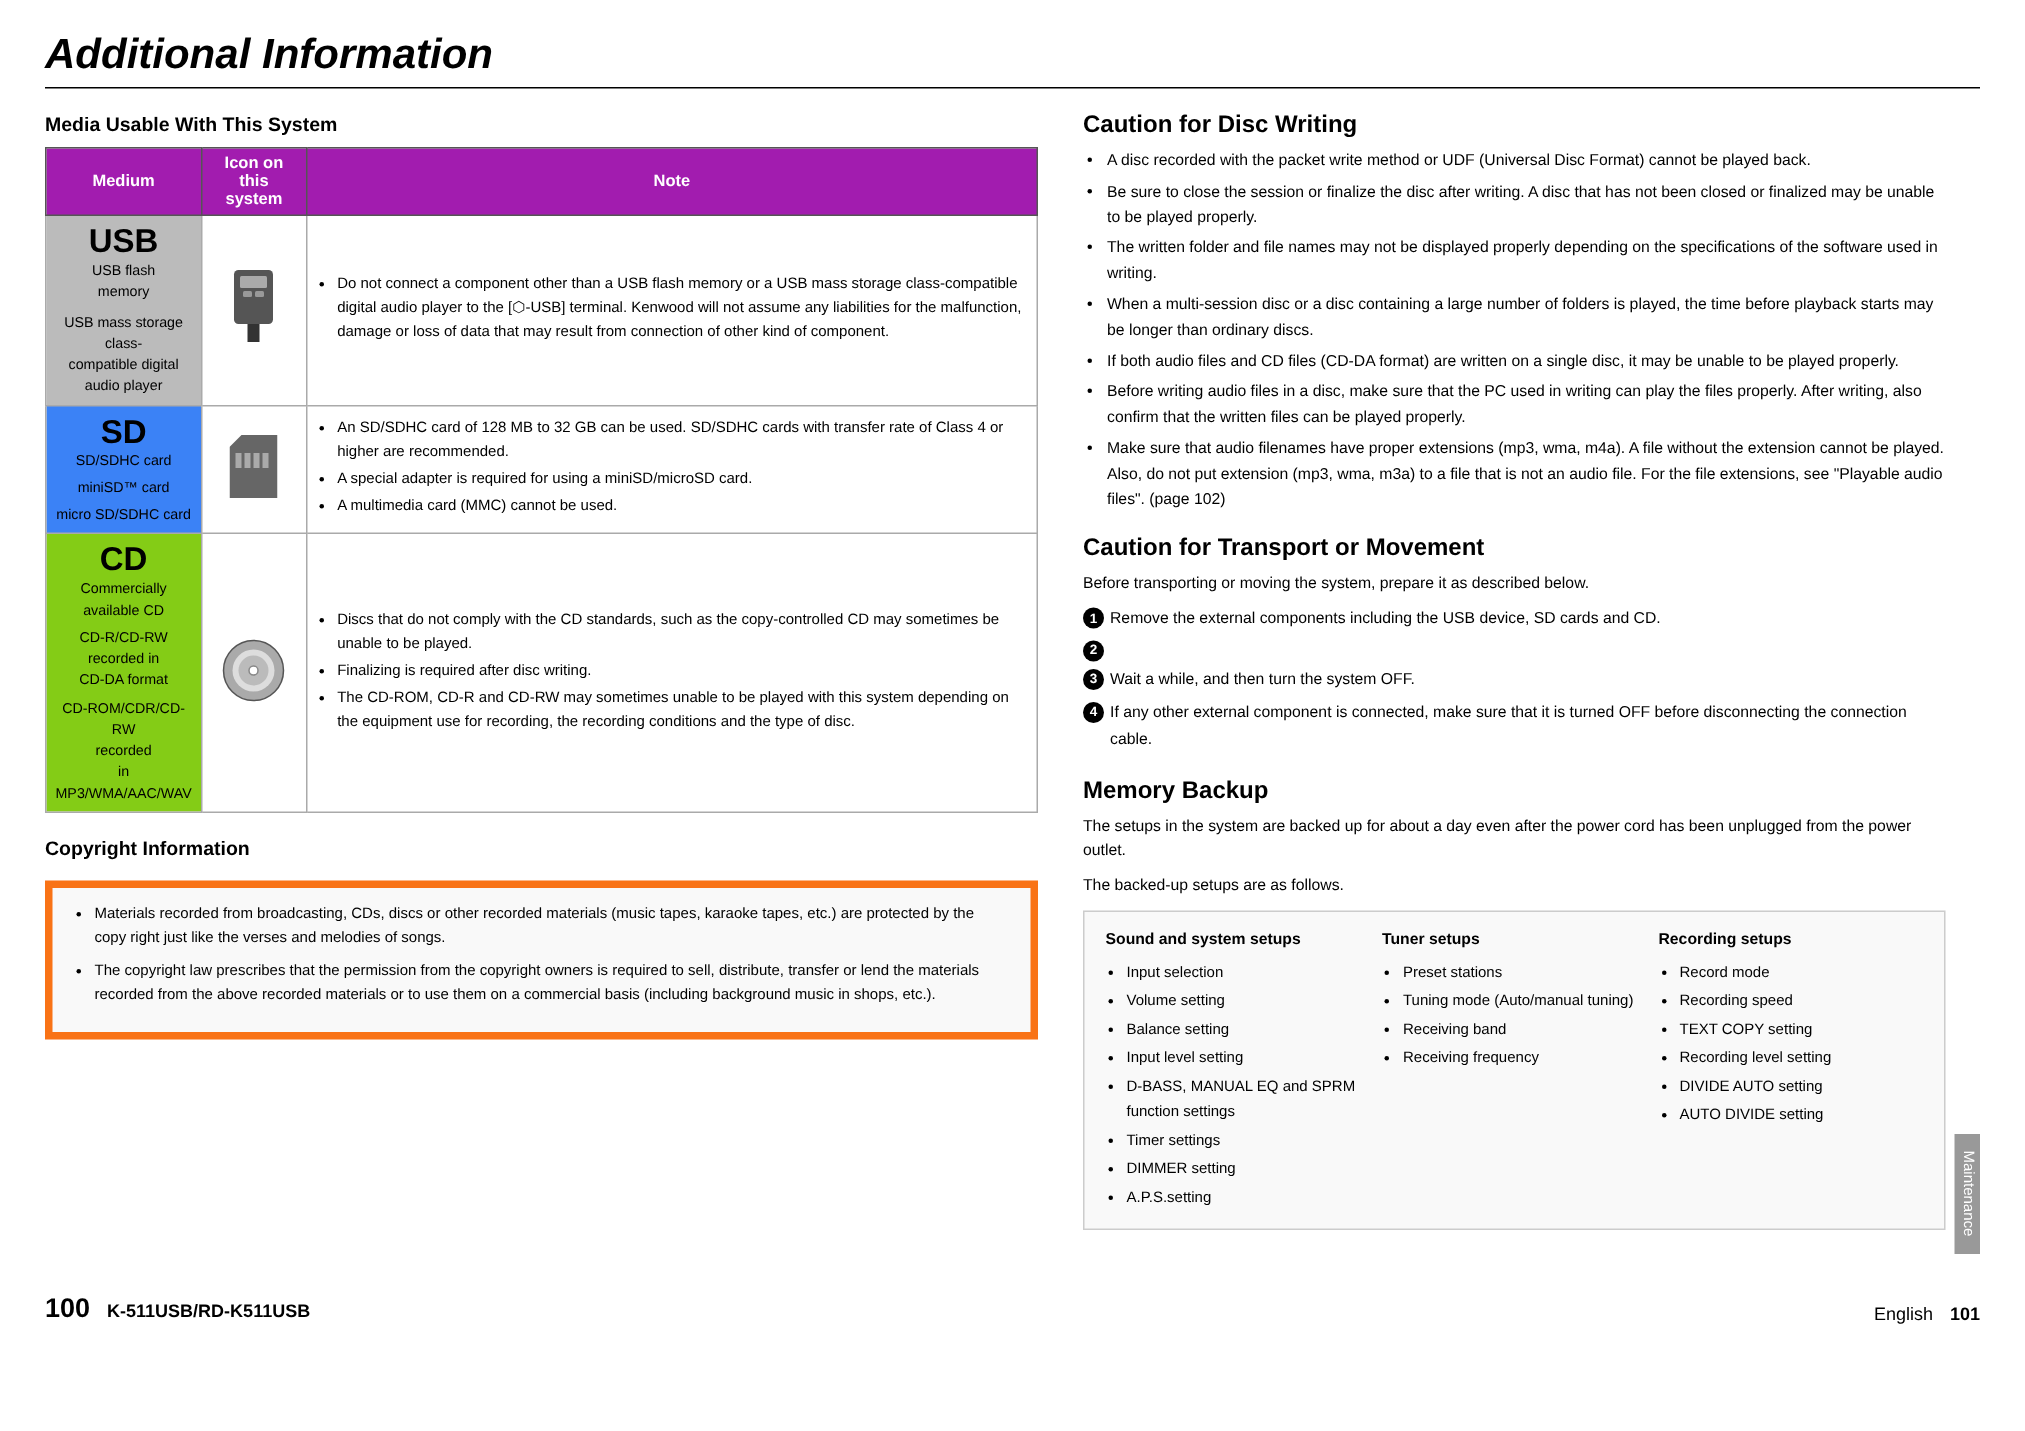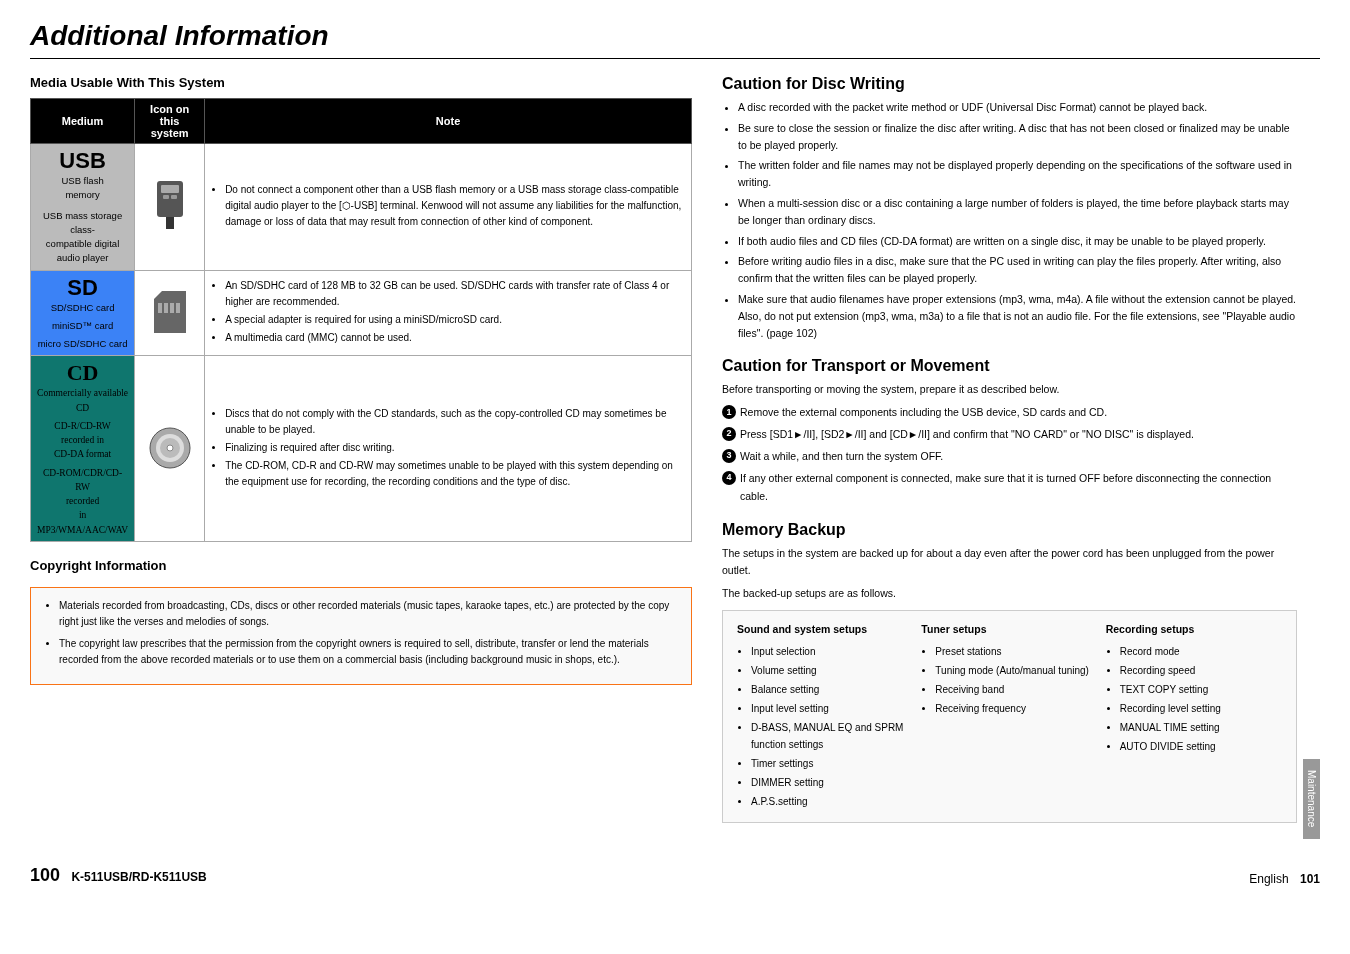--- a/index.html
+++ b/index.html
@@ -36,21 +36,21 @@
       font-weight: bold;
       margin-bottom: 8px;
     }
     
     .media-table {
       width: 100%;
       border-collapse: collapse;
       font-size: 10.5px;
     }
     .media-table th {
-      background: #000000;
+      background: #a21caf;
       color: #fff;
       border: 1px solid #555;
       padding: 4px 6px;
       text-align: center;
       font-size: 11px;
       margin-top: 10px;
     }
     .media-table td {
       border: 1px solid #aaa;
       padding: 4px 6px;
@@ -79,21 +79,21 @@
     .media-note ul {
       list-style: disc;
       padding-left: 14px;
     }
     .media-note li {
       margin-bottom: 2px;
     }
 
     
     .copyright-box {
-      border: 1px solid #f97316;
+      border: 5px solid #f97316;
       padding: 10px 14px;
       margin-top: 14px;
       font-size: 10px;
       line-height: 1.6;
       background: #f9f9f9;
     }
     .copyright-box ul {
       list-style: disc;
       padding-left: 14px;
     }
@@ -306,21 +306,21 @@
           <td class="media-note">
             <ul>
               <li>An SD/SDHC card of 128 MB to 32 GB can be used. SD/SDHC cards with transfer rate of Class 4 or higher are recommended.</li>
               <li>A special adapter is required for using a miniSD/microSD card.</li>
               <li>A multimedia card (MMC) cannot be used.</li>
             </ul>
           </td>
         </tr>
 
         <tr>
-          <td class="media-label" style="vertical-align:middle; font-size:22px; font-weight:bold; text-align:center; background:#0f766e;font-family:Liberation Serif, serif;">
+          <td class="media-label" style="vertical-align:middle; font-size:22px; font-weight:bold; text-align:center; background:#84cc16;">
             <div>CD</div>
             <div class="media-items" style="font-size:9.5px; font-weight:normal; text-align:center;">
               <div>Commercially available CD</div>
               <div style="margin-top:4px;">CD-R/CD-RW</div>
               <div>recorded in</div>
               <div>CD-DA format</div>
               <div style="margin-top:4px;">CD-ROM/CDR/CD-RW</div>
               <div>recorded</div>
               <div>in MP3/WMA/AAC/WAV</div>
             </div>
@@ -374,21 +374,20 @@
       <div class="caution-section">
         <div class="caution-title">Caution for Transport or Movement</div>
         <div class="intro-text">Before transporting or moving the system, prepare it as described below.</div>
         <div class="transport-steps">
           <div class="transport-step">
             <span class="circle-num">1</span>
             <span>Remove the external components including the USB device, SD cards and CD.</span>
           </div>
           <div class="transport-step">
             <span class="circle-num">2</span>
-            <span>Press [SD1►/II], [SD2►/II] and [CD►/II] and confirm that "NO CARD" or "NO DISC" is displayed.</span>
           </div>
           <div class="transport-step">
             <span class="circle-num">3</span>
             <span>Wait a while, and then turn the system OFF.</span>
           </div>
           <div class="transport-step">
             <span class="circle-num">4</span>
             <span>If any other external component is connected, make sure that it is turned OFF before disconnecting the connection cable.</span>
           </div>
         </div>
@@ -422,21 +421,21 @@
                 <li>Receiving frequency</li>
               </ul>
             </div>
             <div class="backup-col">
               <div class="backup-col-title">Recording setups</div>
               <ul>
                 <li>Record mode</li>
                 <li>Recording speed</li>
                 <li>TEXT COPY setting</li>
                 <li>Recording level setting</li>
-                <li>MANUAL TIME setting</li>
+                <li>DIVIDE AUTO setting</li>
                 <li>AUTO DIVIDE setting</li>
               </ul>
             </div>
           </div>
         </div>
       </div>
     </div>
 
     <div class="maintenance-tab">Maintenance</div>
   </div>

